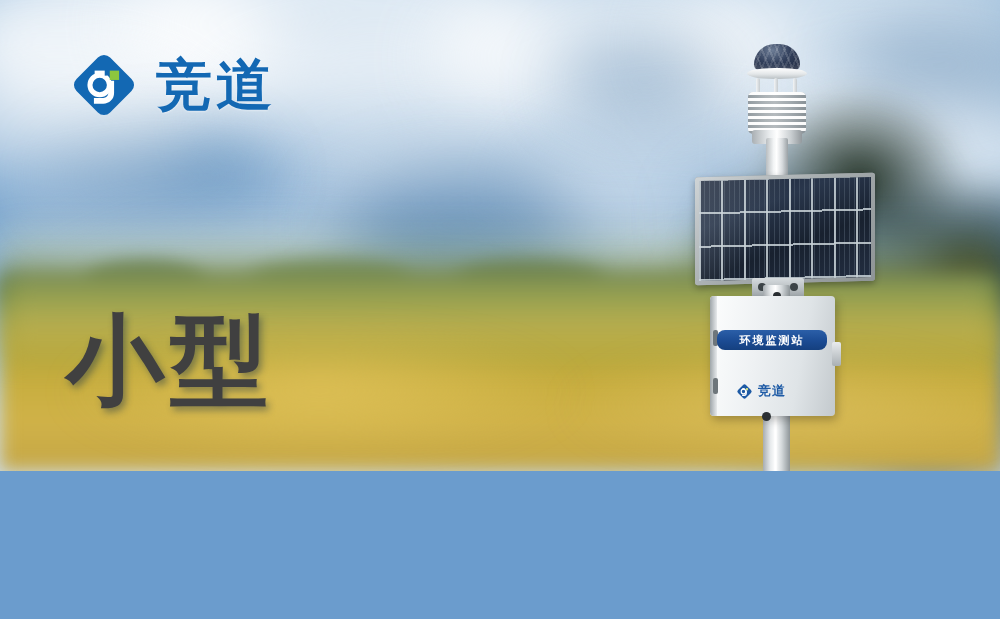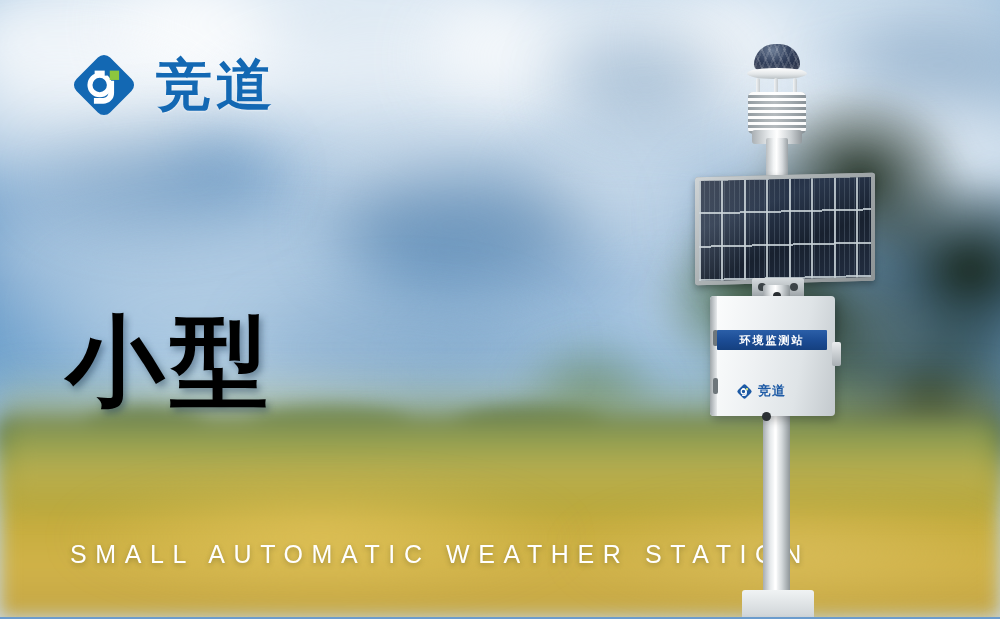--- a/index.html
+++ b/index.html
@@ -5,21 +5,21 @@
   * { margin:0; padding:0; box-sizing:border-box; }
   html, body { width:1000px; height:619px; overflow:hidden; }
   body {
     font-family:"Liberation Sans", sans-serif;
     background:#6b9ccd;
   }
 
   #banner {
     position:relative;
     width:1000px;
-    height:617px;
+    height:471px;
     overflow:hidden;
   }
 
   
   .sky {
     position:absolute; inset:0;
     background:
       linear-gradient(180deg,#8fb6d8 0%, #6f9ec9 22%, #5f93c4 46%, #74a6cf 62%, #9ec4de 76%, #b9d2e4 86%, #c8d9e6 100%);
   }
   
@@ -132,22 +132,22 @@
   .logo-text {
     font-size:56px; font-weight:bold; color:#1368b3;
     letter-spacing:4px; line-height:1;
     font-family:"DejaVu Sans","Liberation Sans",sans-serif;
     text-shadow:0 1px 2px rgba(255,255,255,.45);
   }
 
   
   .headline {
     position:absolute; left:66px; top:312px;
-    color:#000000;
-    font-family:Liberation Sans, sans-serif;
+    color:#404040;
+    font-family:Liberation Serif, serif;
     font-weight:bold;
     line-height:1.0;
     text-shadow:3px 4px 7px rgba(20,45,70,.42);
   }
   .line1 { font-size:98px; letter-spacing:6px; display:block; }
   .line2 { font-size:98px; letter-spacing:6px; display:block; margin-top:16px; }
 
   .subtitle {
     position:absolute; left:70px; top:540px;
     color:#ffffff;
@@ -280,21 +280,21 @@
   }
   .ctrl-hinge-t { position:absolute; left:23px; top:300px; width:5px; height:16px; background:#6e767b; border-radius:2px;}
   .ctrl-hinge-b { position:absolute; left:23px; top:348px; width:5px; height:16px; background:#6e767b; border-radius:2px;}
   .ctrl-latch   { position:absolute; left:142px;top:312px; width:9px; height:24px; background:linear-gradient(180deg,#e9ecee,#a9b0b4); border-radius:2px;}
   .ctrl-vent    { position:absolute; left:72px; top:382px; width:9px; height:9px; background:#2b3034; border-radius:50%;}
 
   .ctrl-band {
     position:absolute; left:27px; top:300px; width:110px; height:20px;
     background:linear-gradient(180deg,#2b5fa8 0%,#1b4b93 55%,#15407f 100%);
     display:flex; align-items:center; justify-content:center;
-    border-radius:1px;
+    border-radius:8px;
   }
   .ctrl-band-text {
     color:#ffffff; font-size:11px; font-weight:bold; letter-spacing:2px;
     font-family:"DejaVu Sans","Liberation Sans",sans-serif;
     white-space:nowrap;
   }
   .ctrl-logo {
     position:absolute; left:46px; top:352px;
     display:flex; align-items:center; gap:5px;
   }

